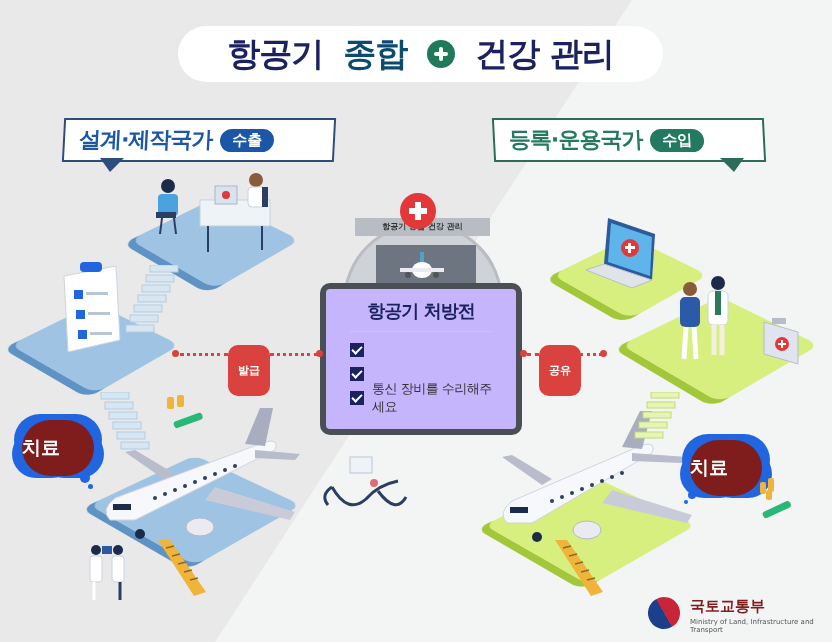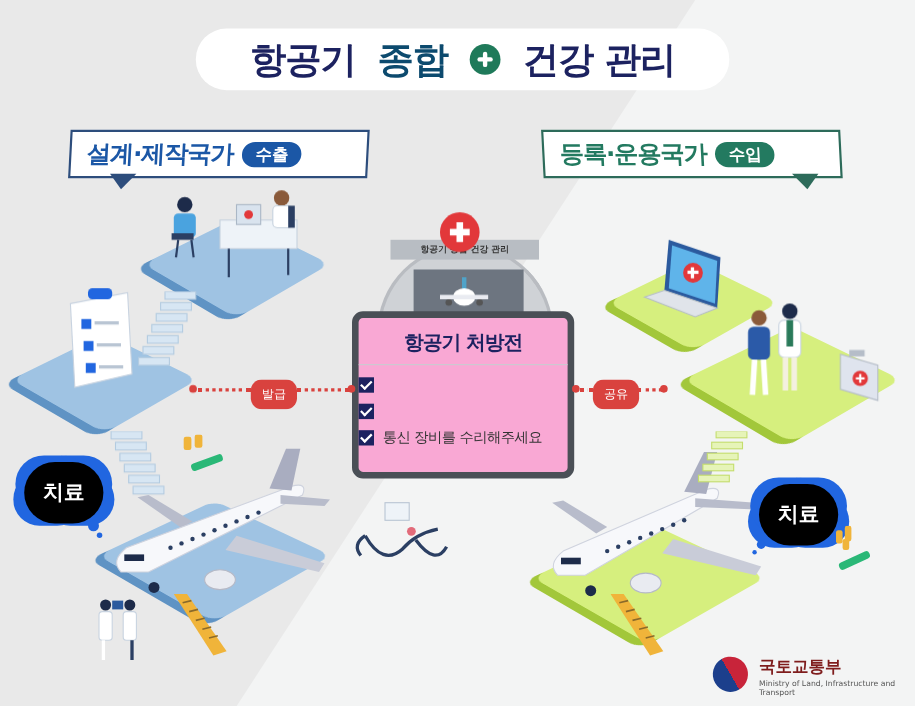--- a/index.html
+++ b/index.html
@@ -36,33 +36,33 @@
   
   .hangar { left: 343px; top: 222px; width: 160px; height: 80px; border-radius: 80px 80px 0 0; background: #cfd2d6; border: 3px solid #b9bcc1; overflow: hidden; }
   .hangar-inner { position: absolute; left: 30px; top: 20px; width: 100px; height: 70px; background: #6d7580; }
   .hangar-sign { left: 355px; top: 218px; width: 135px; height: 18px; background: #b8bdc3; font-size: 8px; color: #333; text-align: center; line-height: 18px; font-weight: bold; }
   .hangar-cross { left: 400px; top: 193px; width: 36px; height: 36px; border-radius: 50%; background: #e2383a; }
   .hangar-cross::before, .hangar-cross::after { content: ""; position: absolute; background: #fff; }
   .hangar-cross::before { left: 9px; top: 15px; width: 18px; height: 6px; }
   .hangar-cross::after { left: 15px; top: 9px; width: 6px; height: 18px; }
 
   
-  .rx-card { left: 320px; top: 283px; width: 202px; height: 152px; background: #f9a8d4; border: 6px solid #4a4f56; border-radius: 10px; padding: 10px 0; }
+  .rx-card { left: 320px; top: 283px; width: 202px; height: 152px; background: #c4b5fd; border: 6px solid #4a4f56; border-radius: 10px; padding: 10px 24px; }
   .rx-title { font-weight: bold; font-size: 18px; color: #1c2260; text-align: center; letter-spacing: -1px; padding-bottom: 8px; border-bottom: 1.5px solid #c8cbd0; margin-bottom: 6px; }
   .rx-item { display: flex; align-items: center; gap: 8px; font-size: 13px; color: #333; height: 24px; letter-spacing: -0.5px; }
   .chk { width: 14px; height: 14px; background: #1c2260; position: relative; flex: 0 0 14px; }
   .chk::after { content: ""; position: absolute; left: 4px; top: 1px; width: 4px; height: 8px; border: solid #fff; border-width: 0 2px 2px 0; transform: rotate(45deg); }
 
   
   .dots { height: 0; border-top: 3px dotted #d9423e; }
-  .conn-pill { background: #d9423e; color: #fff; font-size: 11px; border-radius: 10px; padding: 6px 10px; font-weight: normal; }
+  .conn-pill { background: #d9423e; color: #fff; font-size: 11px; border-radius: 10px; padding: 18px 10px; font-weight: bold; }
   .dot-end { width: 7px; height: 7px; border-radius: 50%; background: #d9423e; }
 
   
-  .cloud { width: 72px; height: 56px; background: #000000; border-radius: 28px; color: #fff; font-weight: bold; font-size: 19px; display: flex; align-items: center; justify-content: center; box-shadow: -10px -8px 0 -2px #2166e0, 10px -8px 0 -2px #2166e0, 14px 6px 0 -4px #2166e0, -14px 6px 0 -4px #2166e0; }
+  .cloud { width: 72px; height: 56px; background: #7f1d1d; border-radius: 28px; color: #fff; font-weight: bold; font-size: 19px; display: flex; align-items: center; box-shadow: -10px -8px 0 -2px #2166e0, 10px -8px 0 -2px #2166e0, 14px 6px 0 -4px #2166e0, -14px 6px 0 -4px #2166e0; }
   .bubble { border-radius: 50%; background: #2166e0; }
 
   
   .plane { position: absolute; }
 
   
   .logo-mark { left: 648px; top: 597px; width: 32px; height: 32px; border-radius: 50%; background: conic-gradient(#c8243a 0 180deg, #1c3f8c 180deg 360deg); transform: rotate(-30deg); }
   .logo-ko { left: 690px; top: 597px; font-size: 15px; color: #7f1d1d; font-weight: bold; }
   .logo-en { left: 690px; top: 618px; font-size: 7px; color: #555; }
 </style>

